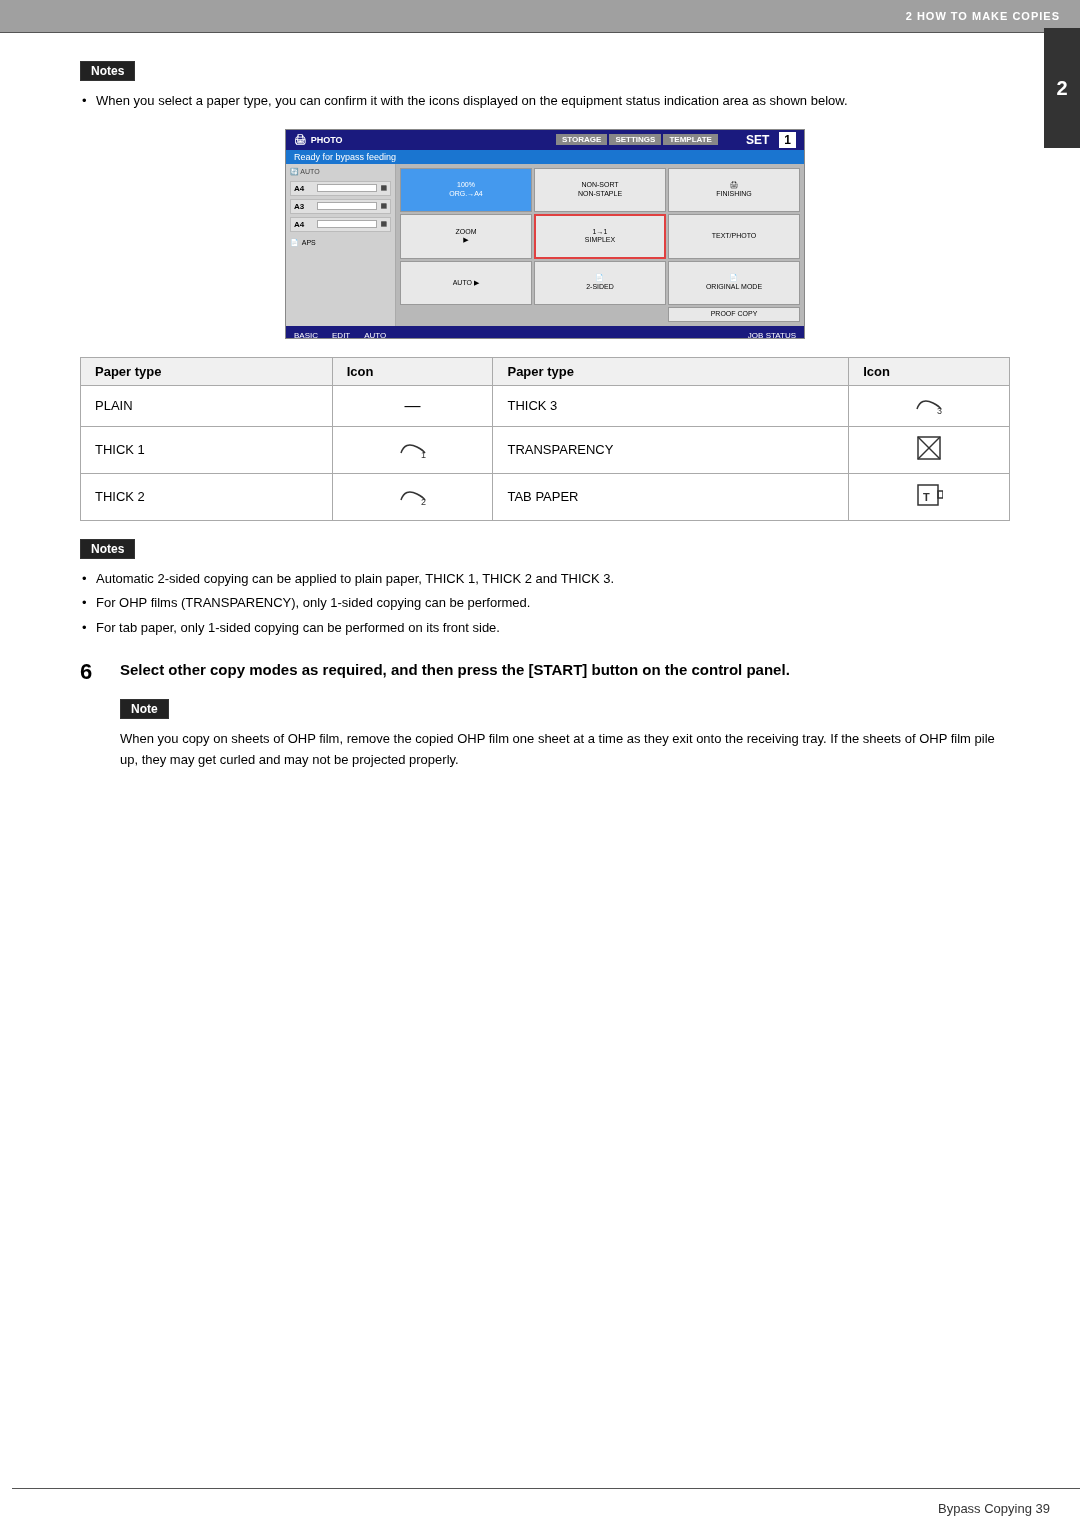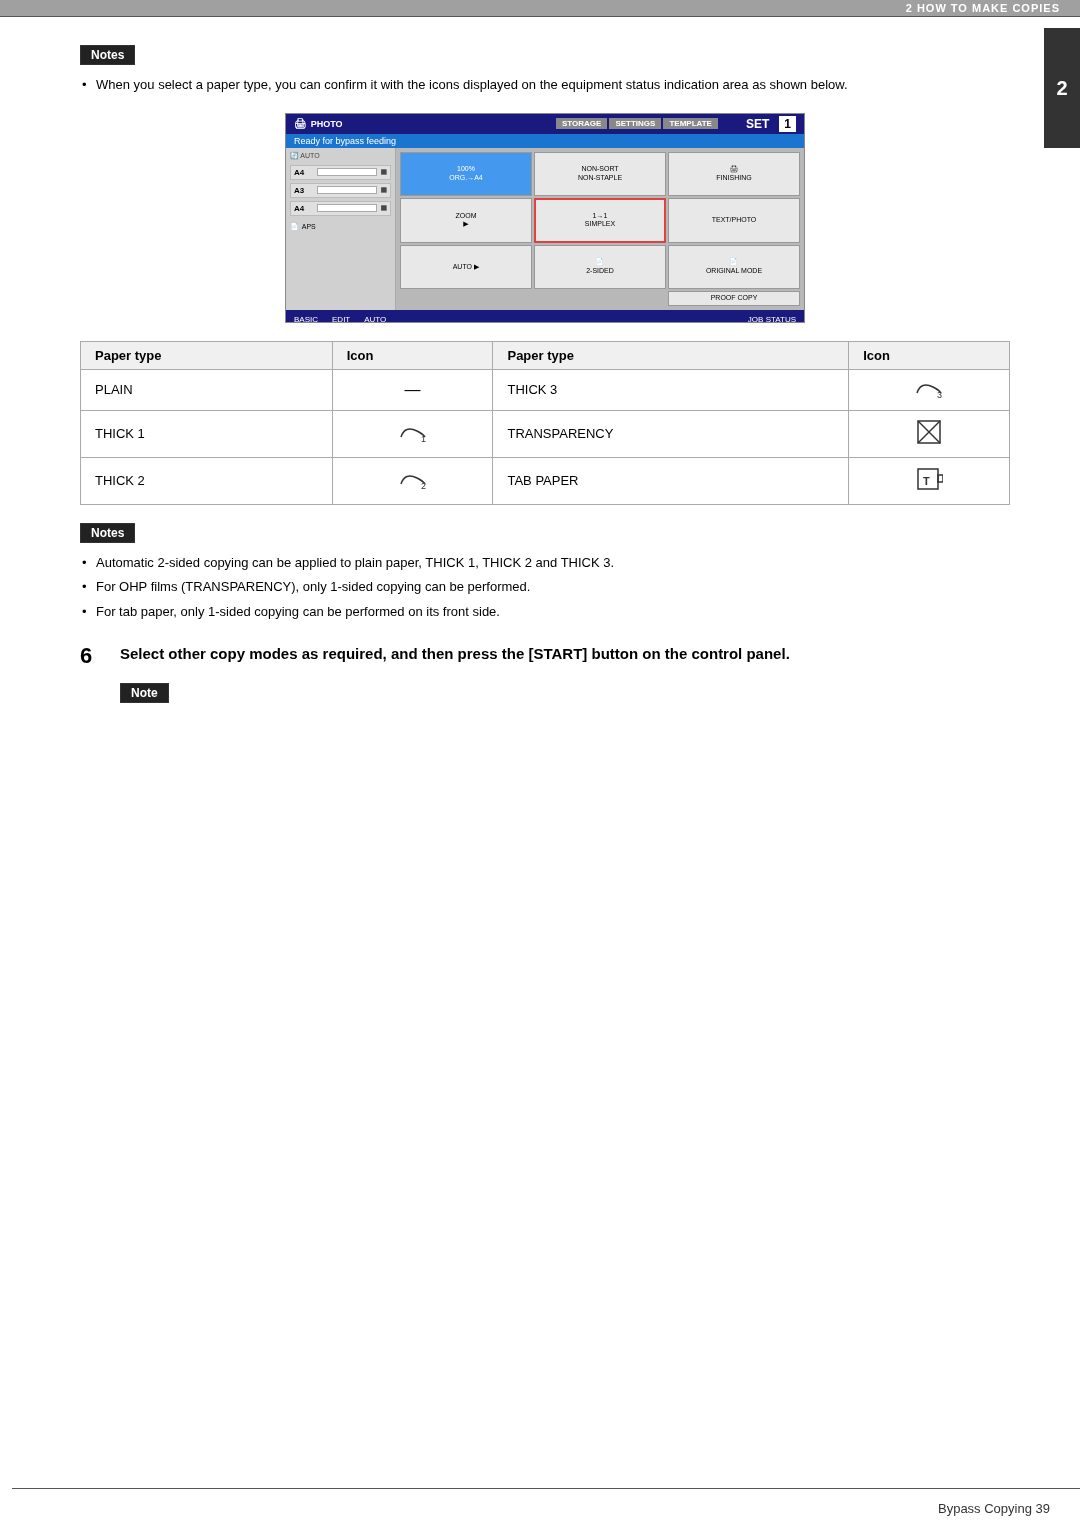--- a/index.html
+++ b/index.html
@@ -10,21 +10,21 @@
       font-family: Arial, sans-serif;
       font-size: 14px;
       color: #000;
       position: relative;
       overflow: hidden;
     }
 
     
     .header-bar {
       background: #a0a0a0;
-      height: 16px;
+      height: 32px;
       display: flex;
       align-items: center;
       justify-content: flex-end;
       padding-right: 20px;
     }
     .header-bar span {
       color: #fff;
       font-size: 11px;
       font-weight: bold;
       letter-spacing: 1px;
@@ -480,19 +480,20 @@
     </ul>
   </div>
 
   <div class="step-section">
     <div class="step-number">6</div>
     <div class="step-text">Select other copy modes as required, and then press the [START] button on the control panel.</div>
   </div>
 
   <div style="margin-top: 16px; margin-left: 40px;">
     <div class="note-box">Note</div>
+    <p class="note-text">When you copy on sheets of OHP film, remove the copied OHP film one sheet at a time as they exit onto the receiving tray. If the sheets of OHP film pile up, they may get curled and may not be projected properly.</p>
   </div>
 
 </div>
 
 <div class="footer">
   <span class="footer-text">Bypass Copying   39</span>
 </div>
 
 </body></html>

